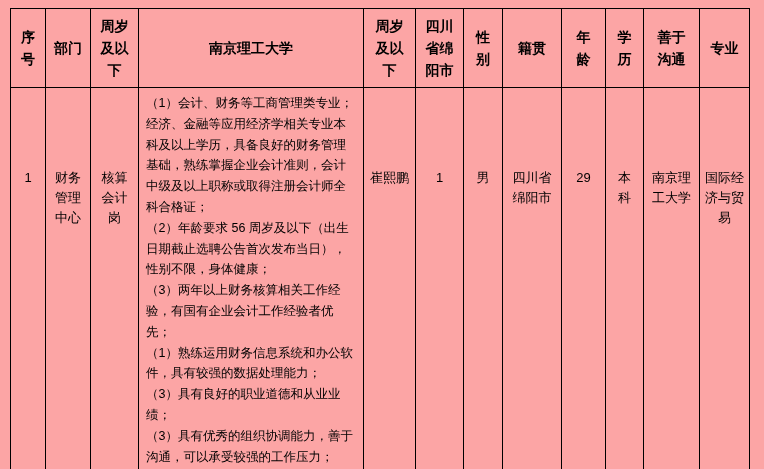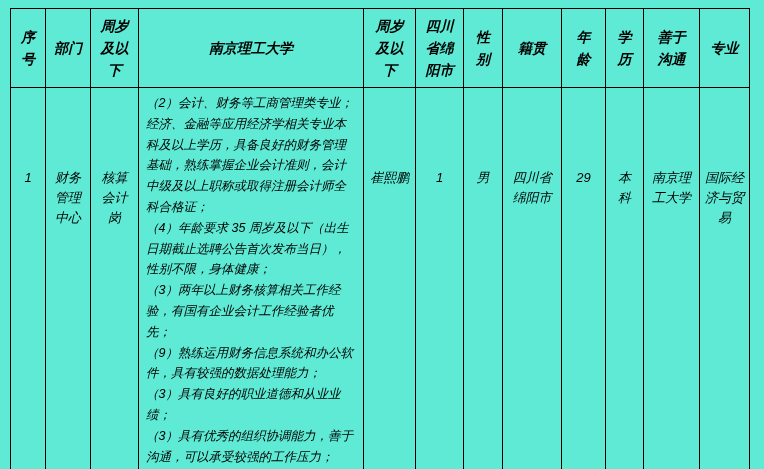--- a/index.html
+++ b/index.html
@@ -5,23 +5,22 @@
   * { box-sizing: border-box; margin: 0; padding: 0; }
   html, body {
     width: 764px;
     background: #ffffff;
     font-family: "Liberation Sans", "DejaVu Sans", sans-serif;
     color: #000000;
   }
   .page {
     width: 764px;
     height: 469px;
-    background: #5eead4;
+    background: #fca5a5;
     position: relative;
-    font-style: italic;
   }
   table.recruit {
     position: absolute;
     left: 10px;
     top: 8px;
     width: 739px;
     border-collapse: collapse;
     table-layout: fixed;
     color: #000000;
   }
@@ -96,24 +95,24 @@
         <th>善于沟通</th>
         <th>专业</th>
       </tr>
     </thead>
     <tbody>
       <tr>
         <td>1</td>
         <td>财务管理中心</td>
         <td>核算会计岗</td>
         <td class="req-cell">
-          <div class="req-item">（2）会计、财务等工商管理类专业；经济、金融等应用经济学相关专业本科及以上学历，具备良好的财务管理基础，熟练掌握企业会计准则，会计中级及以上职称或取得注册会计师全科合格证；</div>
-          <div class="req-item">（4）年龄要求 35 周岁及以下（出生日期截止选聘公告首次发布当日），性别不限，身体健康；</div>
+          <div class="req-item">（1）会计、财务等工商管理类专业；经济、金融等应用经济学相关专业本科及以上学历，具备良好的财务管理基础，熟练掌握企业会计准则，会计中级及以上职称或取得注册会计师全科合格证；</div>
+          <div class="req-item">（2）年龄要求 56 周岁及以下（出生日期截止选聘公告首次发布当日），性别不限，身体健康；</div>
           <div class="req-item">（3）两年以上财务核算相关工作经验，有国有企业会计工作经验者优先；</div>
-          <div class="req-item">（9）熟练运用财务信息系统和办公软件，具有较强的数据处理能力；</div>
+          <div class="req-item">（1）熟练运用财务信息系统和办公软件，具有较强的数据处理能力；</div>
           <div class="req-item">（3）具有良好的职业道德和从业业绩；</div>
           <div class="req-item">（3）具有优秀的组织协调能力，善于沟通，可以承受较强的工作压力；</div>
           <div class="req-item">（7）遵纪守法、坚持原则、廉洁奉公，有较强的事业心和责任感。</div>
         </td>
         <td>崔熙鹏</td>
         <td>1</td>
         <td>男</td>
         <td>四川省绵阳市</td>
         <td>29</td>
         <td class="cell-narrow">本科</td>

